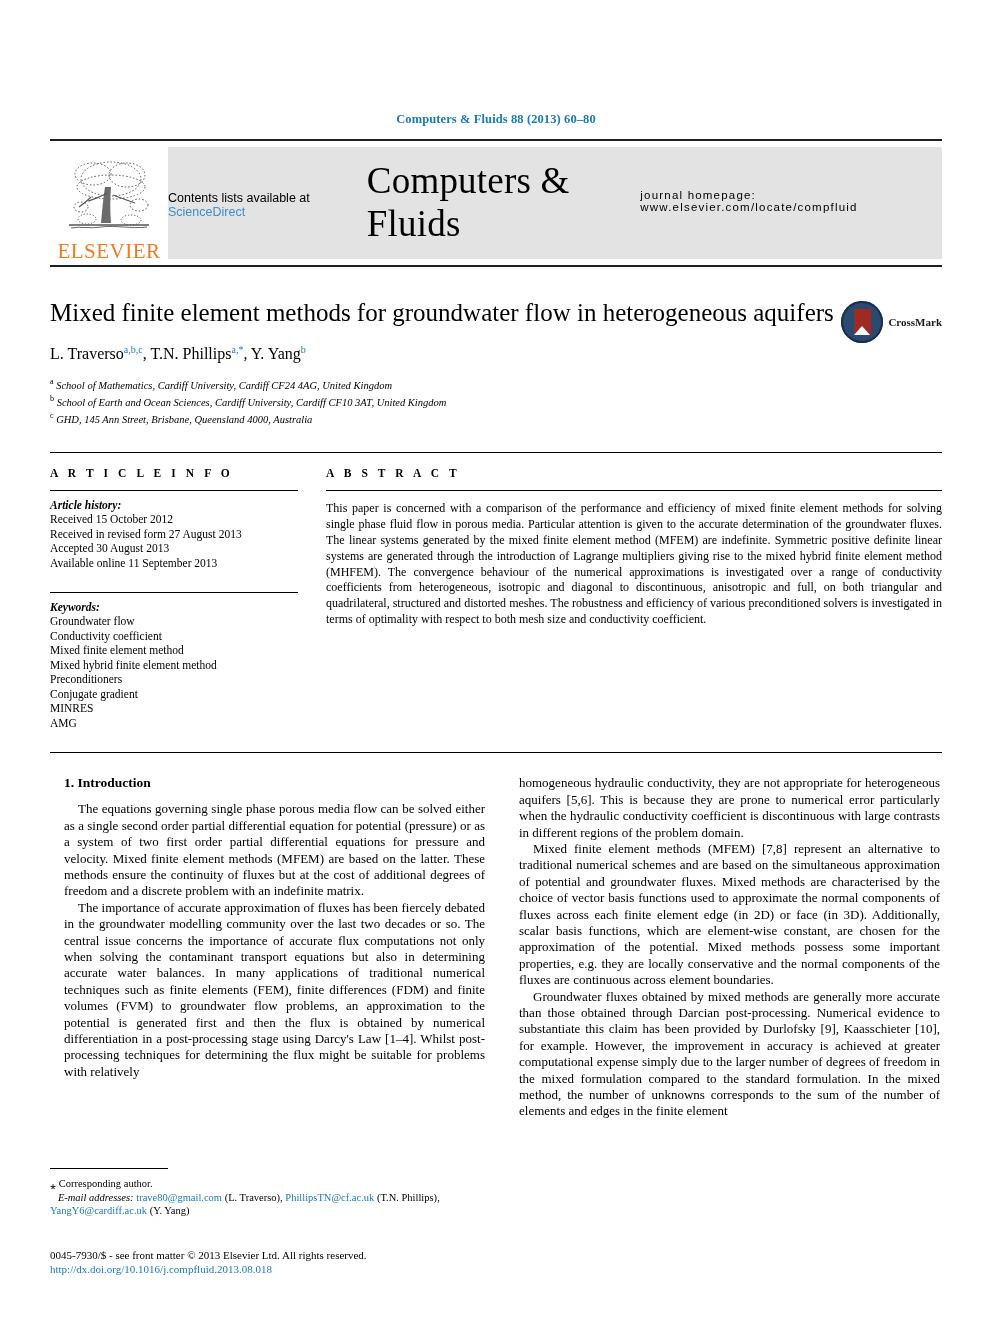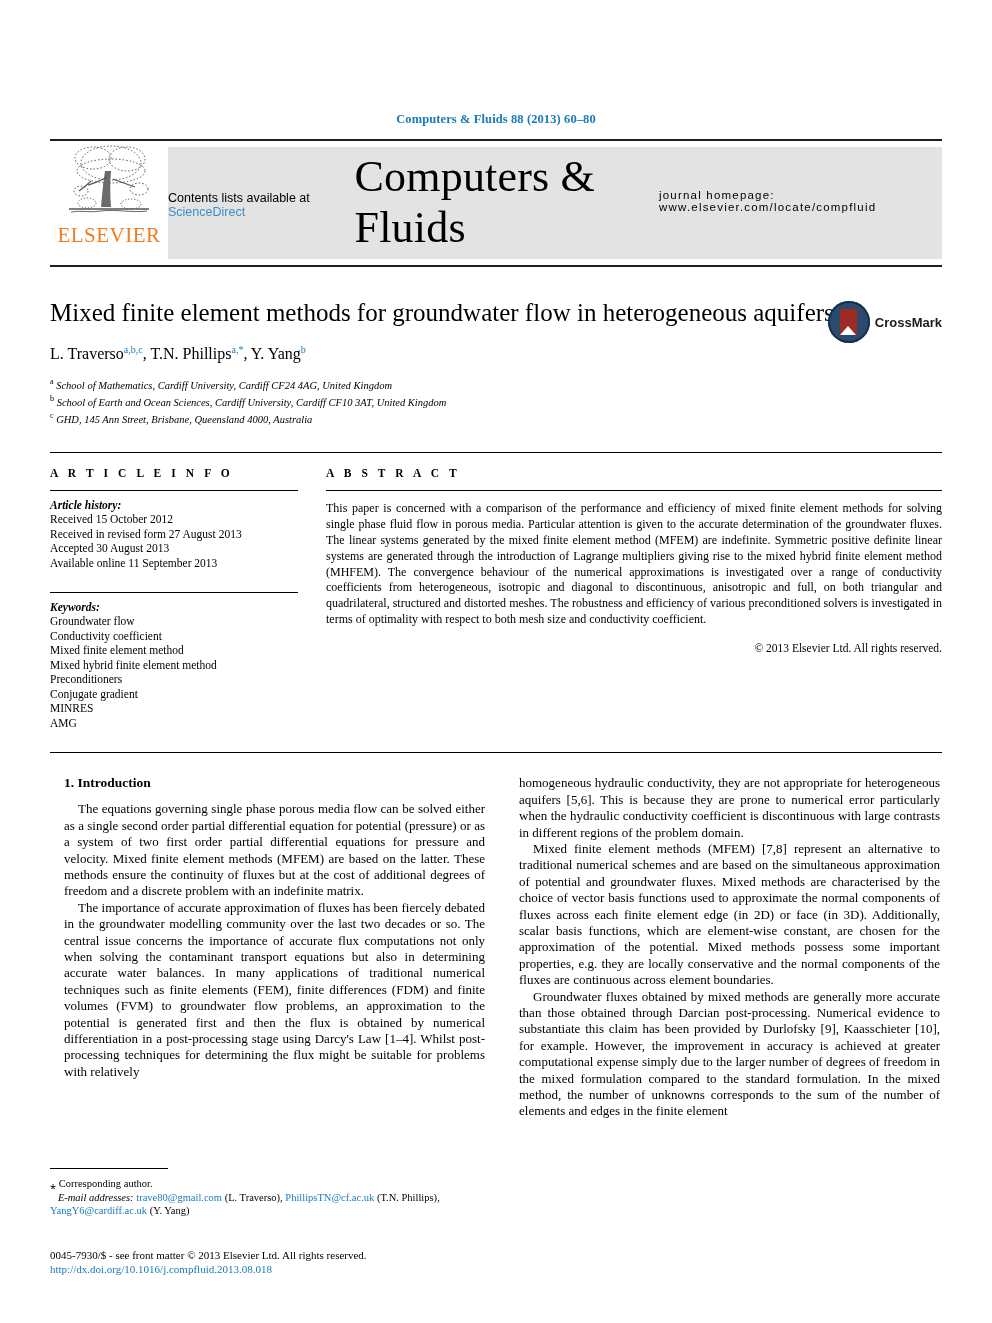--- a/index.html
+++ b/index.html
@@ -44,21 +44,21 @@
     height: 124px;
     box-sizing: content-box;
   }
   .elsevier-block {
     width: 118px;
     flex: 0 0 118px;
     display: flex;
     flex-direction: column;
     align-items: center;
     justify-content: flex-start;
-    padding-top: 0;
+    padding-top: 16px;
     box-sizing: border-box;
   }
   .tree-logo {
     width: 96px;
     height: 82px;
   }
   .elsevier-word {
     color: #f07c22;
     font-family: "Liberation Serif", serif;
     font-size: 21px;
@@ -79,21 +79,21 @@
     font-family: "Liberation Sans", sans-serif;
     font-size: 12.5px;
     color: #000;
     margin-top: 4px;
   }
   .contents-line .sd {
     color: #3d8ec9;
   }
   .journal-name {
     font-family: "Liberation Serif", serif;
-    font-size: 44px;
+    font-size: 37px;
     margin: 14px 0 16px 0;
     letter-spacing: 0.2px;
   }
   .homepage-line {
     font-family: "Liberation Sans", sans-serif;
     font-size: 11.5px;
     letter-spacing: 1.2px;
     margin-bottom: 4px;
   }
   .cover-block {
@@ -205,22 +205,22 @@
   .crossmark-book:after {
     content: "";
     position: absolute;
     left: 0; bottom: 0;
     width: 0; height: 0;
     border-left: 8.5px solid transparent;
     border-right: 8.5px solid transparent;
     border-bottom: 9px solid #ffffff;
   }
   .crossmark-label {
-    font-family: Liberation Sans, sans-serif;
-    font-size: 13px;
+    font-family: Liberation Serif, serif;
+    font-size: 11px;
     font-weight: bold;
     color: #1a1a1a;
   }
   .authors {
     margin-top: 16px;
     font-family: "Liberation Serif", serif;
     font-size: 16px;
   }
   .authors sup {
     color: #1a7bb9;
@@ -452,21 +452,20 @@
         <div class="info-line">Conjugate gradient</div>
         <div class="info-line">MINRES</div>
         <div class="info-line">AMG</div>
       </div>
     </div>
 
     <div class="col-abs">
       <div class="sec-head">A B S T R A C T</div>
       <div class="abstract-rule"></div>
       <div class="abstract-text">This paper is concerned with a comparison of the performance and efficiency of mixed finite element methods for solving single phase fluid flow in porous media. Particular attention is given to the accurate determination of the groundwater fluxes. The linear systems generated by the mixed finite element method (MFEM) are indefinite. Symmetric positive definite linear systems are generated through the introduction of Lagrange multipliers giving rise to the mixed hybrid finite element method (MHFEM). The convergence behaviour of the numerical approximations is investigated over a range of conductivity coefficients from heterogeneous, isotropic and diagonal to discontinuous, anisotropic and full, on both triangular and quadrilateral, structured and distorted meshes. The robustness and efficiency of various preconditioned solvers is investigated in terms of optimality with respect to both mesh size and conductivity coefficient.</div>
-      <div class="copyright">© 2013 Elsevier Ltd. All rights reserved.</div>
     </div>
   </div>
 
   <div class="body-sep"></div>
 
   <div class="body-cols">
     <div class="bcol">
       <div class="sec-title">1. Introduction</div>
       <p class="para">The equations governing single phase porous media flow can be solved either as a single second order partial differential equation for potential (pressure) or as a system of two first order partial differential equations for pressure and velocity. Mixed finite element methods (MFEM) are based on the latter. These methods ensure the continuity of fluxes but at the cost of additional degrees of freedom and a discrete problem with an indefinite matrix.</p>
       <p class="para">The importance of accurate approximation of fluxes has been fiercely debated in the groundwater modelling community over the last two decades or so. The central issue concerns the importance of accurate flux computations not only when solving the contaminant transport equations but also in determining accurate water balances. In many applications of traditional numerical techniques such as finite elements (FEM), finite differences (FDM) and finite volumes (FVM) to groundwater flow problems, an approximation to the potential is generated first and then the flux is obtained by numerical differentiation in a post-processing stage using Darcy's Law [1–4]. Whilst post-processing techniques for determining the flux might be suitable for problems with relatively</p>

